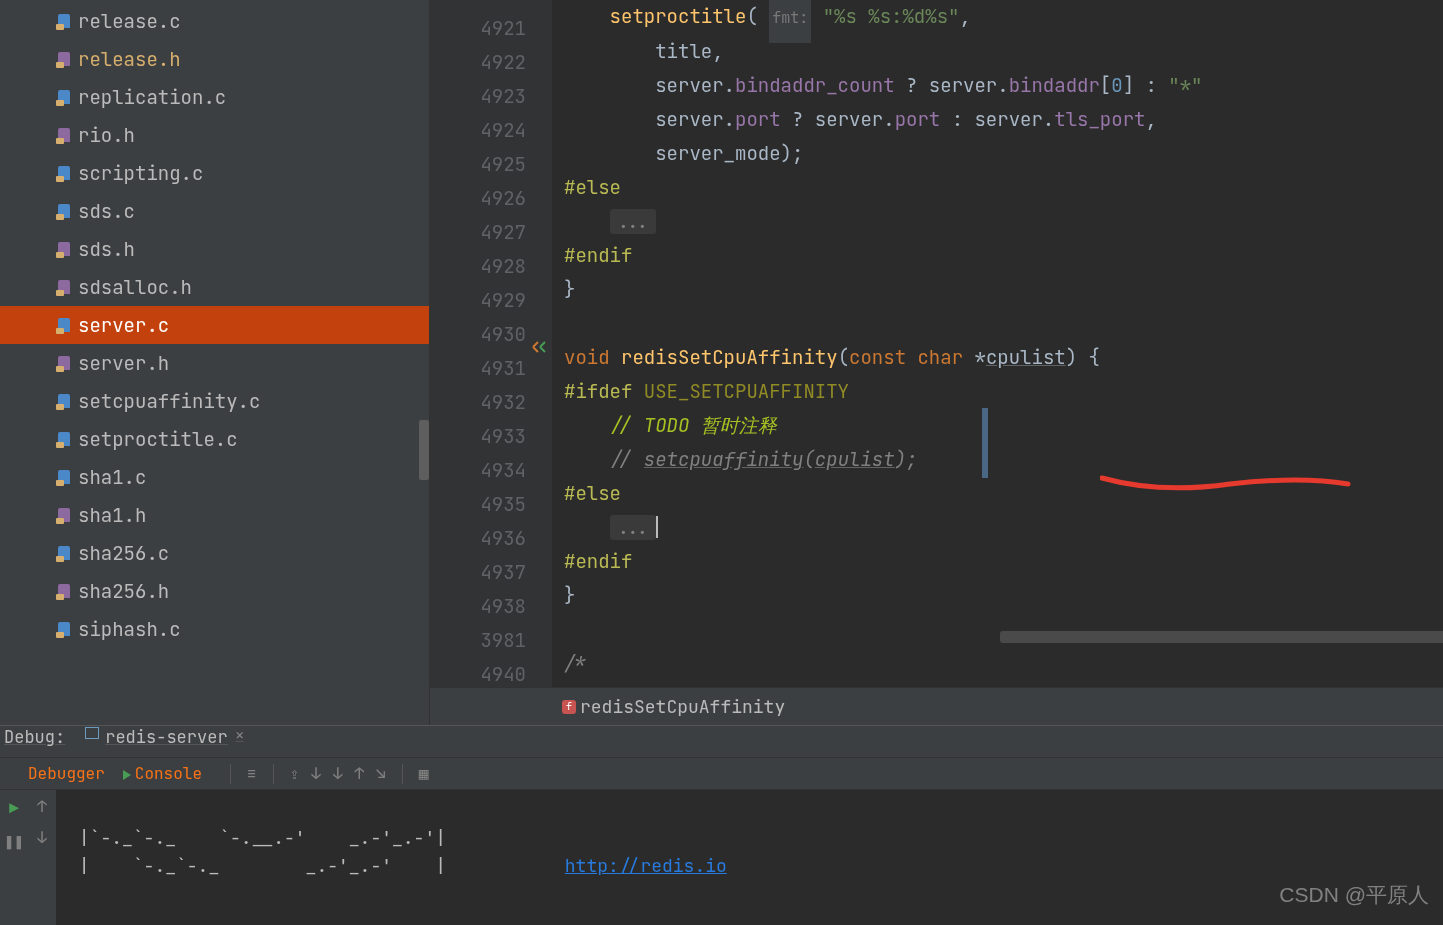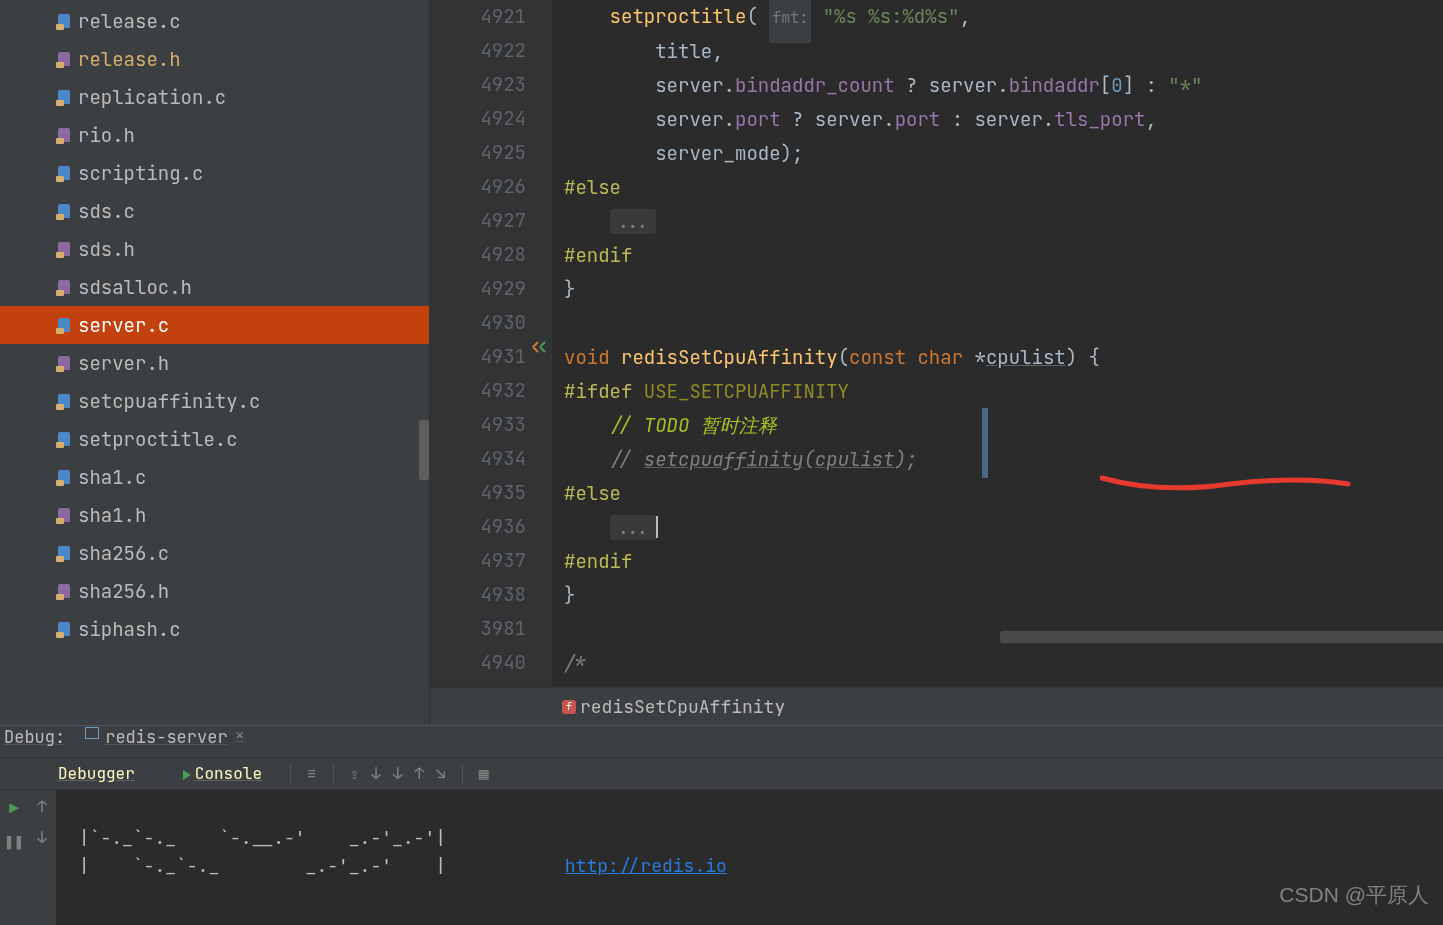--- a/index.html
+++ b/index.html
@@ -82,21 +82,21 @@
     flex: 1;
     display: flex;
     overflow: hidden;
     position: relative;
   }
   .gutter {
     width: 122px;
     background: #313335;
     text-align: right;
     padding-right: 26px;
-    padding-top: 0;
+    padding-top: 12px;
     font-size: 19px;
     line-height: 34px;
     color: #606366;
     position: relative;
   }
   .gutter .ln { height: 34px; }
   .gutter-mark {
     position: absolute;
     right: 6px;
     top: 340px;
@@ -217,21 +217,21 @@
   }
   .close-x { margin-left: 8px; color: #888; font-size: 14px;}
   .debug-tabs {
     height: 32px;
     display: flex;
     align-items: center;
     padding-left: 28px;
     border-bottom: 1px solid #323232;
     font-size: 16px;
   }
-  .debug-tab { margin-right: 18px; color: #fef9c3; cursor: pointer; text-decoration: underline; text-decoration-color: #606366; margin-left: 30px;}
+  .debug-tab { margin-right: 18px; color: #f97316; cursor: pointer; text-decoration-color: #606366;}
   .play-icon {
     display:inline-block; width:0; height:0;
     border-top: 5px solid transparent;
     border-bottom: 5px solid transparent;
     border-left: 8px solid #499c54;
     margin-right: 4px;
     vertical-align: middle;
   }
   .tb-sep { width: 1px; height: 20px; background: #555; margin: 0 10px; }
   .tb-icon { color: #808080; font-size: 16px; margin: 0 6px; cursor: pointer; }

